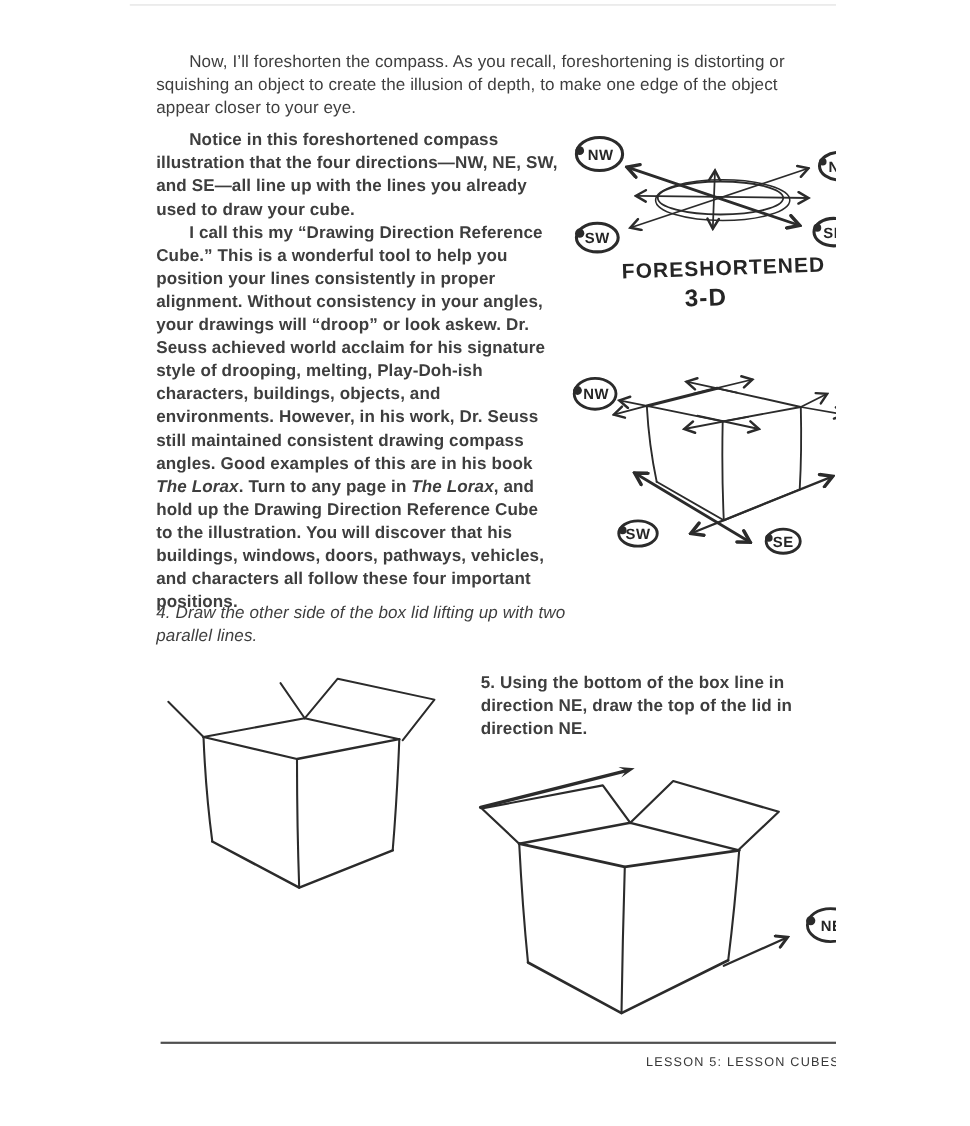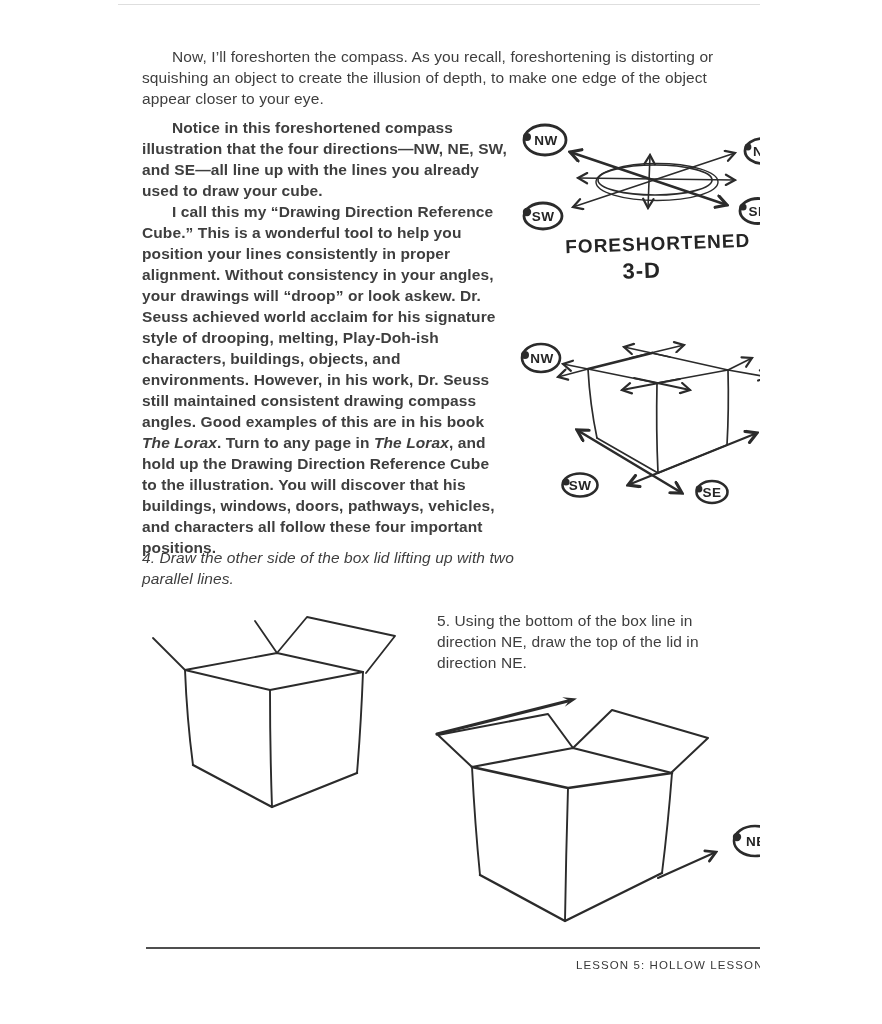--- a/index.html
+++ b/index.html
@@ -8,21 +8,21 @@
     font-family:"Liberation Sans", sans-serif; color:var(--text,#3e3e3e); overflow:hidden;
   }
   .scan-line { position:absolute; left:118px; top:4px; width:762px; height:1px; background:#dedede; }
   .body-text { font-size:15.5px; line-height:21px; letter-spacing:0.1px; text-align:left; }
   .indent { text-indent:30px; }
   .para { margin:0; }
   .ital { font-style:italic; }
   #p1   { position:absolute; left:142px; top:46px;  width:614px; }
   #lcol { position:absolute; left:142px; top:117px; width:366px;font-weight:bold; }
   #step4{ position:absolute; left:142px; top:547px; width:372px;font-style:italic; }
-  #step5{ position:absolute; left:437px; top:610px; width:288px; }
+  #step5{ position:absolute; left:437px; top:610px; width:288px;font-weight:bold; }
   .fig { position:absolute; }
   #fig-compass { left:505px; top:110px; }
   #fig-cube    { left:500px; top:320px; }
   #fig-box4    { left:135px; top:600px; }
   #fig-box5    { left:425px; top:685px; }
   .sk   { stroke:#2b2b2b; fill:none; stroke-linecap:round; stroke-linejoin:round; }
   .figlabel { font:600 13.5px "Liberation Sans", sans-serif; fill:#252525; letter-spacing:0.5px; text-anchor:middle; }
   .figcap1 { font:600 19px "Liberation Sans", sans-serif; fill:#252525; letter-spacing:1px; text-anchor:middle; }
   .figcap2 { font:600 22px "Liberation Sans", sans-serif; fill:#252525; letter-spacing:1px; text-anchor:middle; }
   .footer-rule { position:absolute; left:146px; top:947px; width:655px; height:2px; background:#4f4f4f; }
@@ -168,15 +168,15 @@
     </g>
     <g>
       <ellipse class="sk" cx="330" cy="156" rx="21" ry="15" stroke-width="2.6"></ellipse>
       <circle cx="312" cy="152" r="4.2" fill="#2b2b2b"></circle>
       <text class="figlabel" x="331" y="161">NE</text>
     </g>
   </svg>
 
   <div class="footer-rule"></div>
   <div class="footer">
-    <span>LESSON 5: HOLLOW LESSON</span><span class="pagenum">55</span>
+    <span>LESSON 5: LESSON CUBES</span><span class="pagenum">55</span>
   </div>
 </div>
 
 </body></html>

